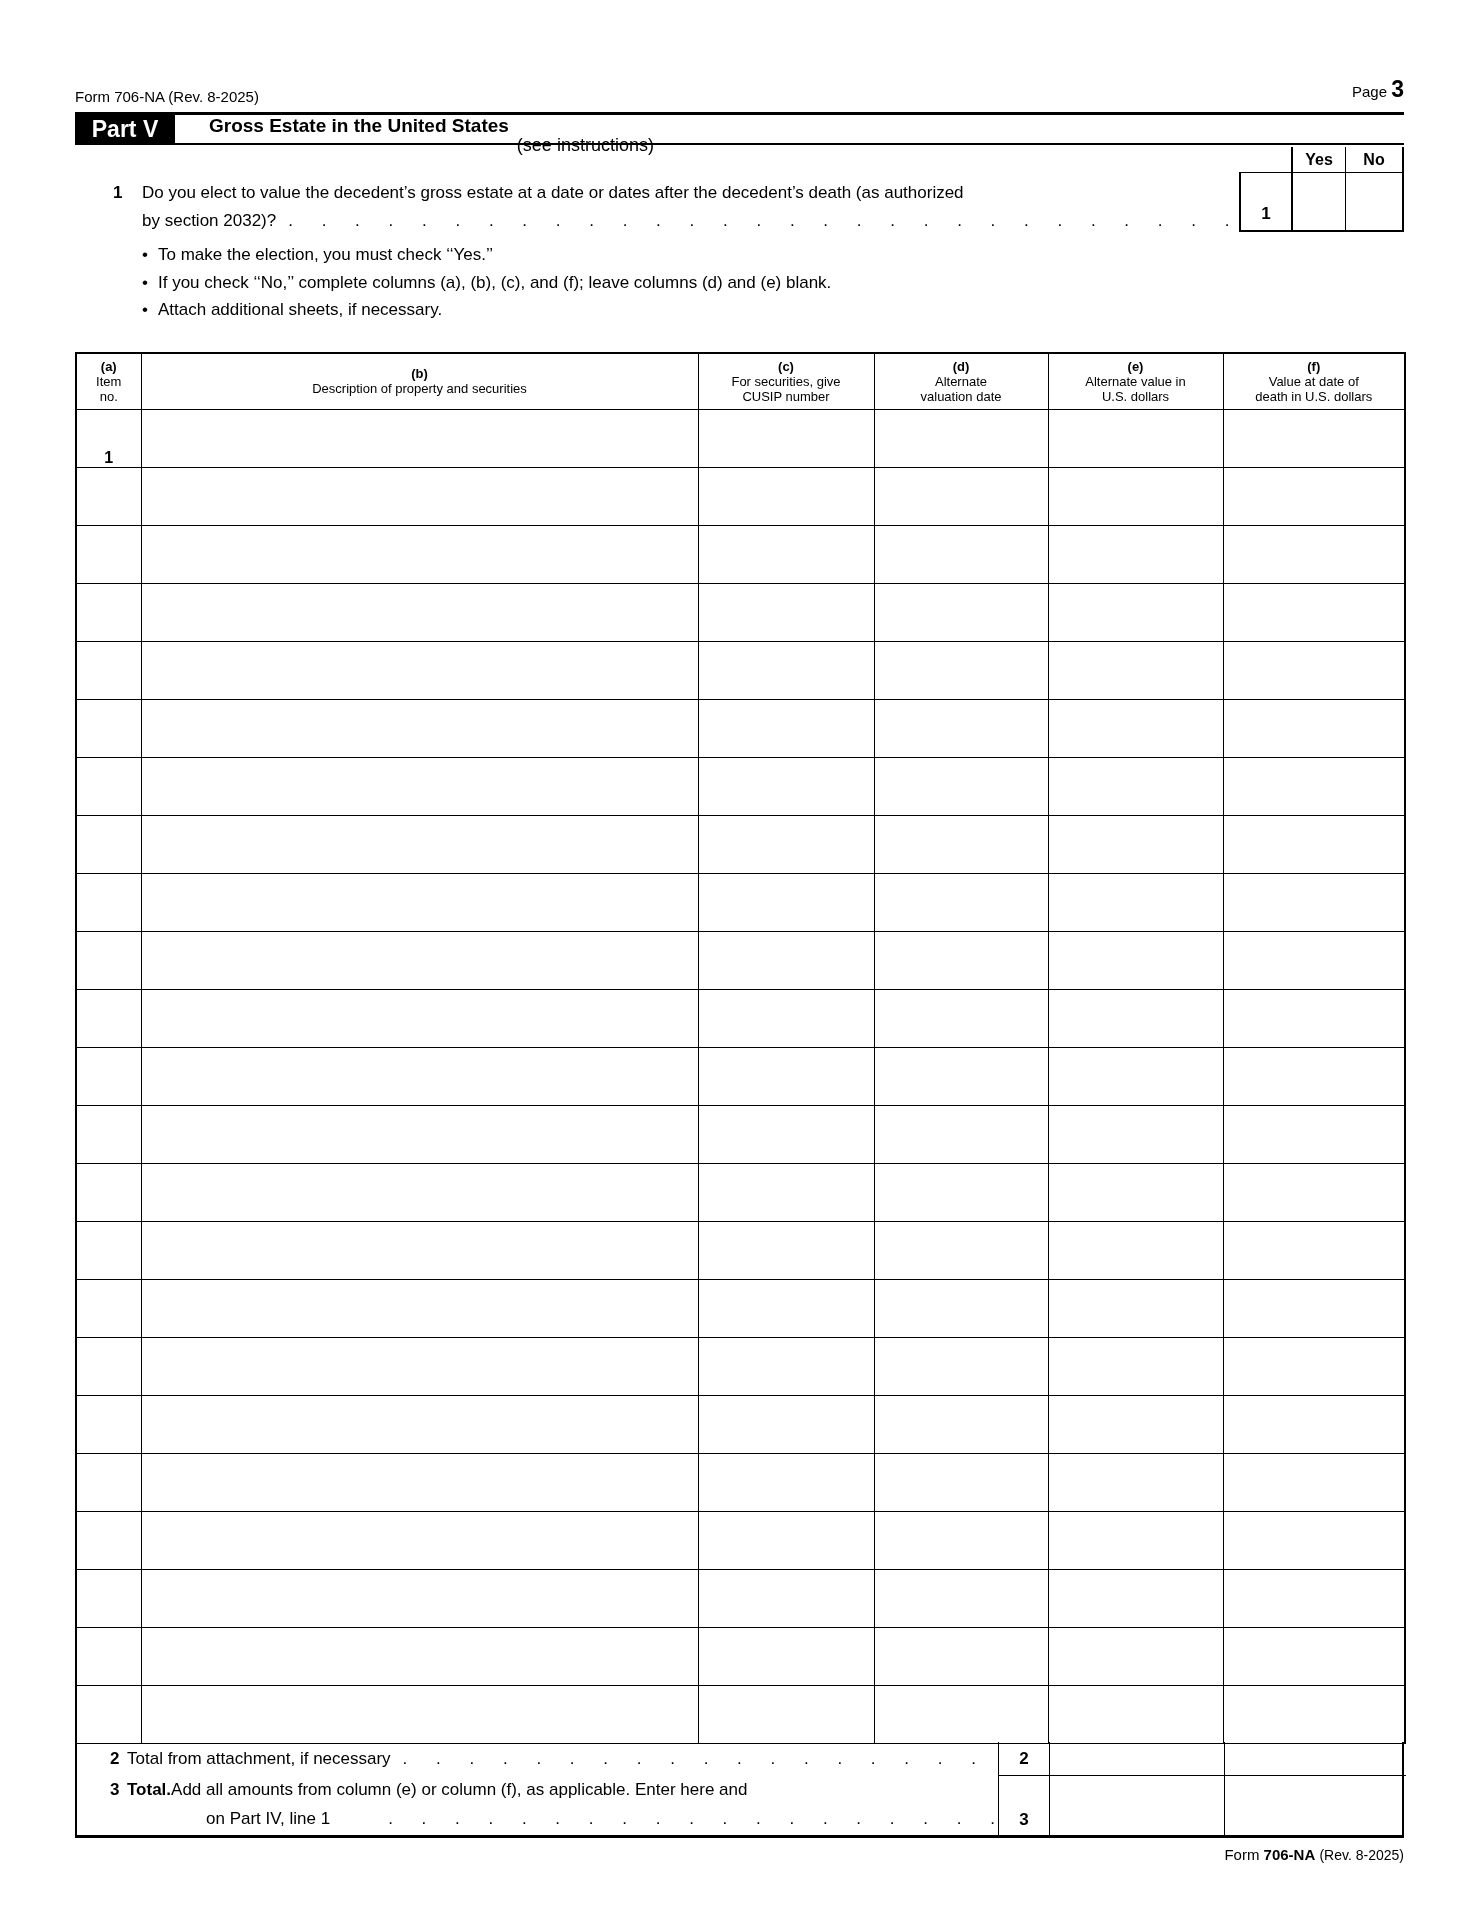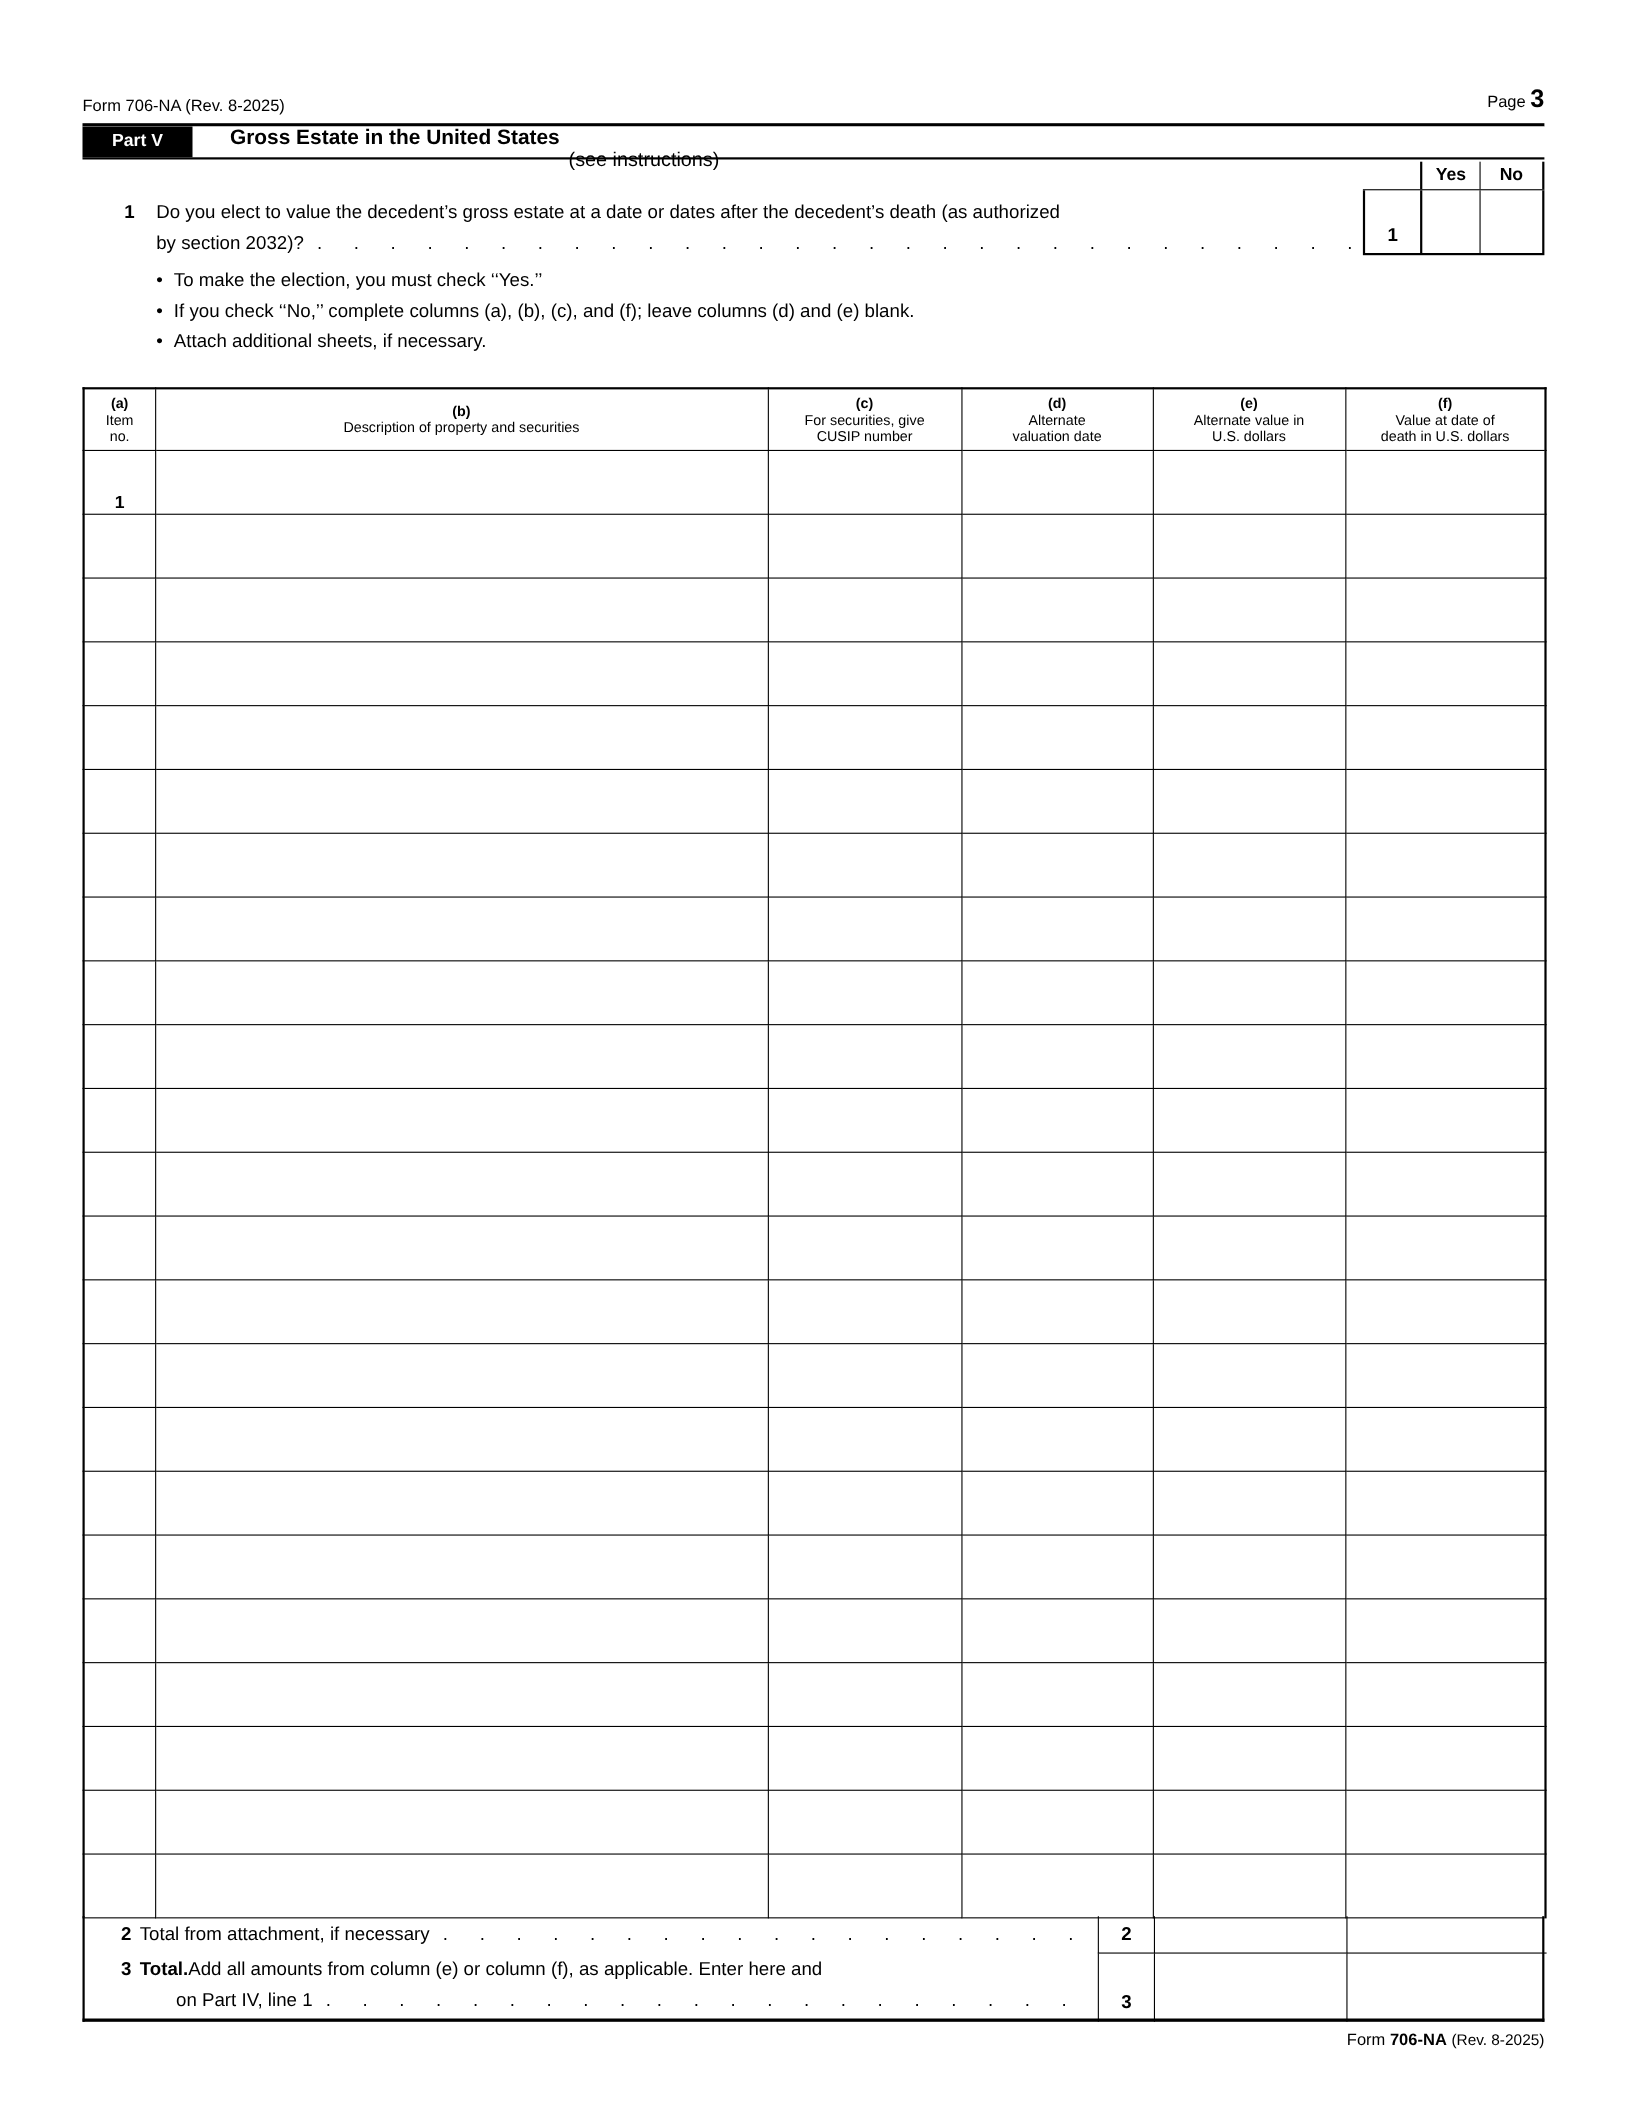--- a/index.html
+++ b/index.html
@@ -32,21 +32,21 @@
   .part-bar {
     position: absolute; left: 75px; top: 115px;
     width: 1329px; height: 30px;
     border-bottom: 2px solid #000;
     display: flex; align-items: stretch;
     background: #fff;
   }
   .part-label {
     background: #000; color: #fff;
     width: 100px; display: flex; align-items: center; justify-content: center;
-    font-weight: bold; font-size: 16px;
+    font-weight: bold; font-size: 23px;
     margin-bottom: 0;
   }
   .part-title {
     display: flex; align-items: flex-start;
     padding-left: 34px; font-size: 19px;
   }
   .part-title .t-bold { font-weight: bold; }
   .part-title .t-note { font-weight: normal; font-size: 18px; margin-left: 8px; margin-top: 20px; }
   
   .yesno-hdr {
@@ -123,21 +123,21 @@
     border-bottom: 3px solid #000;
     display: grid;
     grid-template-columns: 921px 51px 175px 182px;
     grid-template-rows: 34px 62px;
     font-size: 17px;
   }
   .t-desc { grid-column: 1; grid-row: 1 / 3; }
   .t-line { display: flex; align-items: center; white-space: nowrap; }
   .t-l1 { height: 34px; }
   .t-l2 { height: 28px; }
-  .t-l3 { height: 30px; }
+  .t-l3 { height: 30px; gap: 46px; }
   .t-num { flex: 0 0 50px; padding-left: 33px; font-weight: bold; }
   .t-indent { flex: 0 0 83px; }
   .t-desc .dotfill { padding-right: 10px; }
   .t-cell { border-left: 1px solid #000; }
   .t-b { border-bottom: 1px solid #000; }
   .t-ref { display: flex; justify-content: center; font-weight: bold; font-size: 17px; }
   .t-ref-2 { align-items: center; }
   .t-ref-3 { align-items: flex-end; padding-bottom: 8px; }
   
   .footer {

